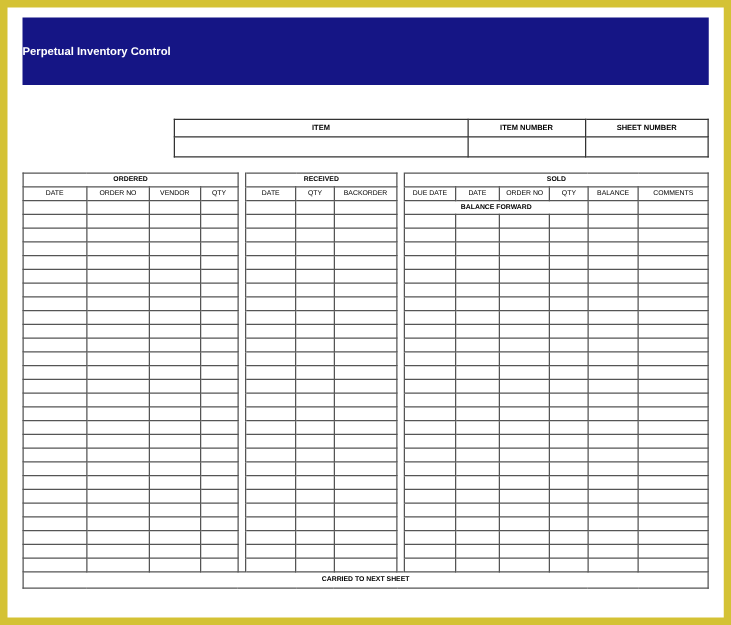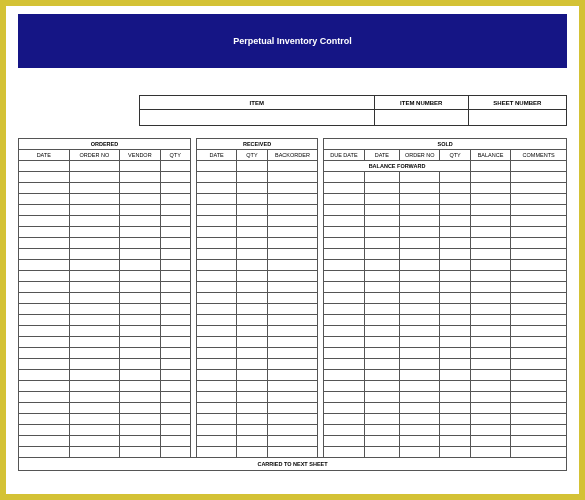--- a/index.html
+++ b/index.html
@@ -13,21 +13,20 @@
     .page {
       background: #ffffff;
       width: 100%;
       height: 100%;
       padding: 8px 12px;
       overflow: hidden;
     }
     .title-banner {
       background: #151585;
       color: #ffffff;
-      text-align: center;
       font-size: 9px;
       font-weight: bold;
       padding: 22px 0;
       margin-bottom: 27px;
     }
     .meta-table {
       width: 78%;
       margin-left: auto;
       border-collapse: collapse;
       margin-bottom: 12px;

